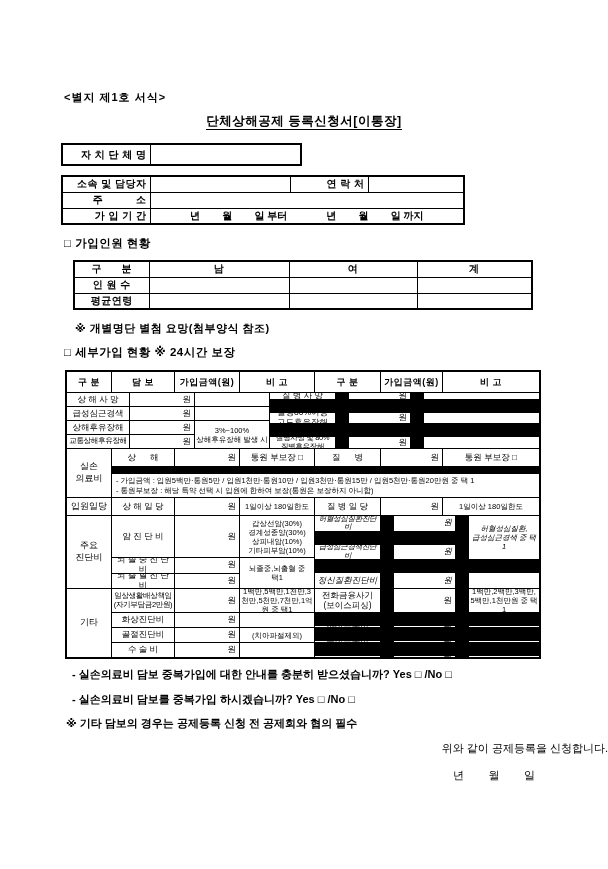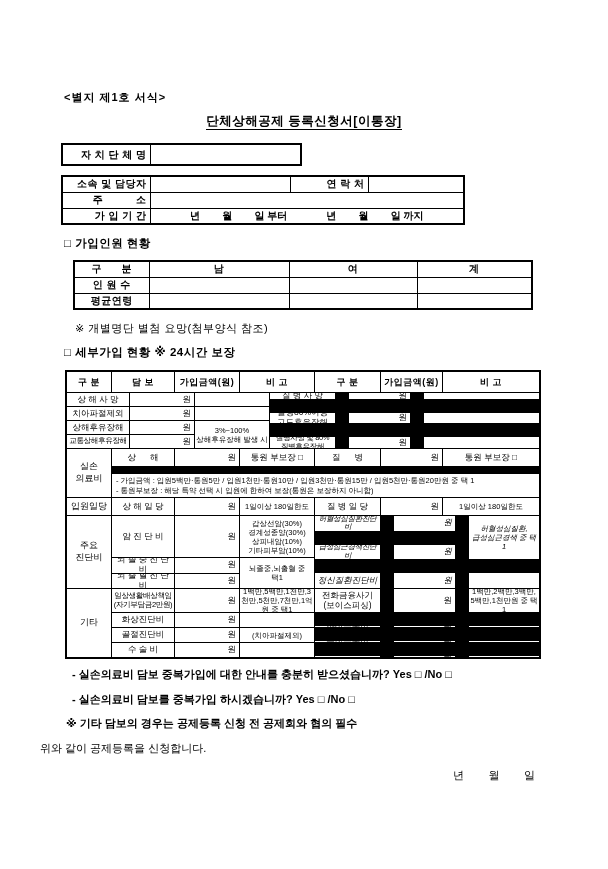--- a/index.html
+++ b/index.html
@@ -30,21 +30,21 @@
   .c-lbl1 { width: 88px; } .c-val1 { width: 140px; } .c-lbl2 { width: 78px; }
   .period { text-align: center; font-weight: bold; font-size: 10px; }
 
   .heading { margin: 11px 0 0 64px; font-size: 11.5px; font-weight: bold; letter-spacing: 0.5px; }
   .heading2 { margin: 9px 0 0 64px; font-size: 11.5px; font-weight: bold; letter-spacing: 0.5px; }
 
   .members-t { margin: 9px 0 0 73px; width: 460px; }
   .members-t td { height: 15px; text-align: center; }
   .m-c1 { width: 75px; } .m-c2 { width: 140px; } .m-c3 { width: 128px; }
 
-  .subnote { margin: 11px 0 0 75px; font-size: 11px; font-weight: normal; letter-spacing: 0.5px; }
+  .subnote { margin: 11px 0 0 75px; font-size: 11px; font-weight: bold; letter-spacing: 0.5px; }
 
   
   .bt { margin: 10px 0 0 65px; width: 476px; border: 2px solid #000; background: #000;
         display: flex; flex-direction: column; gap: 1px; }
   .bt-head { display: flex; gap: 1px; height: 20px; background: #000; }
   .hc { background: #fff; font-weight: bold; font-size: 9px; display: flex; align-items: center; justify-content: center; letter-spacing: 0.5px; }
   .w44{width:44px}.w62{width:62px}.w64{width:64px}.w74{width:74px}.w65{width:65px}.w61{width:61px}.wfl{flex:1}
 
   .blk { display: flex; gap: 1px; background: #000; }
   .blk.death { height: 55px; } .blk.silson { height: 48px; } .blk.ipwon { height: 17px; }
@@ -71,21 +71,21 @@
   .scontent { flex: 1; display: flex; flex-direction: column; gap: 8px; background: #000; }
   .srow { display: flex; gap: 1px; background: #000; height: 17px; }
   .srow.fill { flex: 1; height: auto; }
   .bignote { background: #fff; flex: 1; font-size: 7.5px; line-height: 1.32; padding: 2px 4px;
              white-space: pre-line; overflow: hidden; }
 
   
   .q1 { margin: 8px 0 0 72px; font-size: 11px; font-weight: bold; }
   .q2 { margin: 10px 0 0 72px; font-size: 11px; font-weight: bold; }
   .fnote { margin: 9px 0 0 66px; font-size: 11px; font-weight: bold; }
-  .statement { margin: 10px 0 0 40px; font-size: 11px; }
+  .statement { margin: 10px 0 0 40px; font-size: 11px; text-align: right; }
   .date-line { margin: 12px 0 0 65px; width: 476px; text-align: right; padding-right: 6px; font-size: 11px; }
 </style>
 </head>
 <body>
 
 <div class="page">
 
   <div class="form-label">&lt;별지 제1호 서식&gt;</div>
 
   <div class="title-wrap">
@@ -159,21 +159,21 @@
       <div class="hc w65">구 분</div>
       <div class="hc w61">가입금액(원)</div>
       <div class="hc wfl">비 고</div>
     </div>
 
     <div class="blk death">
       <div class="lh">
         <div class="c">상 해 사 망</div>
         <div class="c amt">원</div>
         <div class="c"></div>
-        <div class="c">치아파절제외</div>
+        <div class="c">급성심근경색</div>
         <div class="c amt">원</div>
         <div class="c"></div>
         <div class="c">상해후유장해</div>
         <div class="c amt">원</div>
         <div class="c noteS pl span2">3%~100%
 상해후유장해 발생 시</div>
         <div class="c sm">교통상해후유장해</div>
         <div class="c amt">원</div>
       </div>
       <div class="rh">

